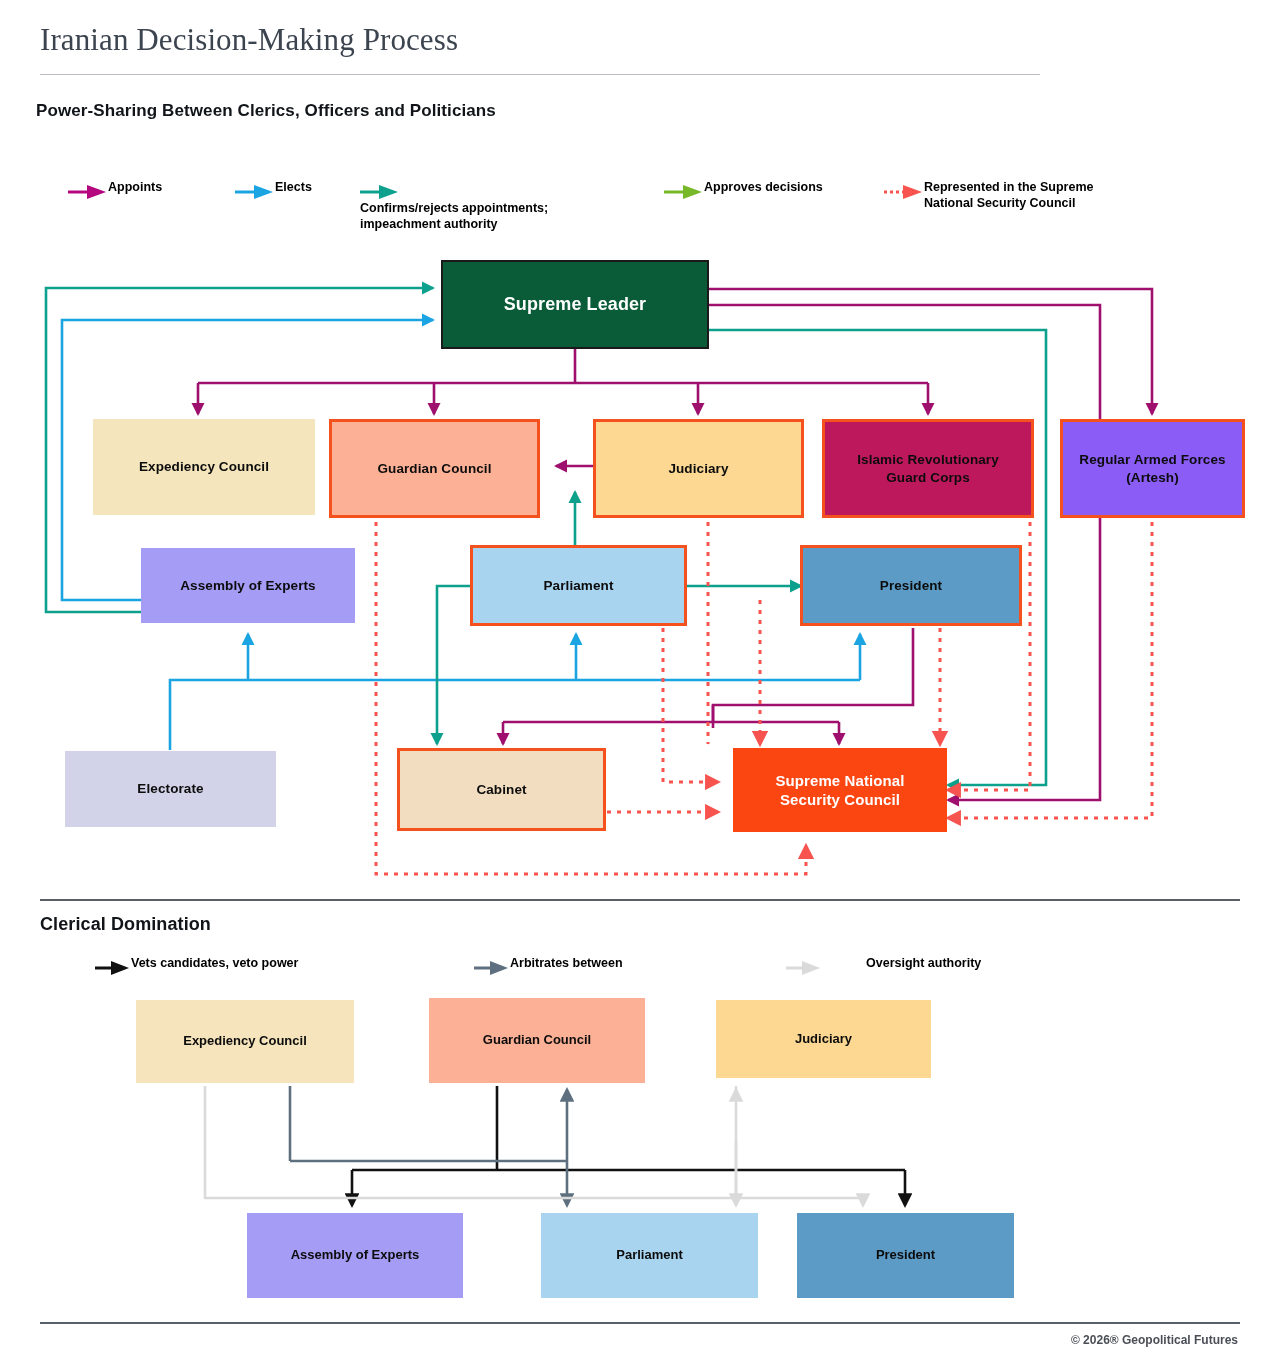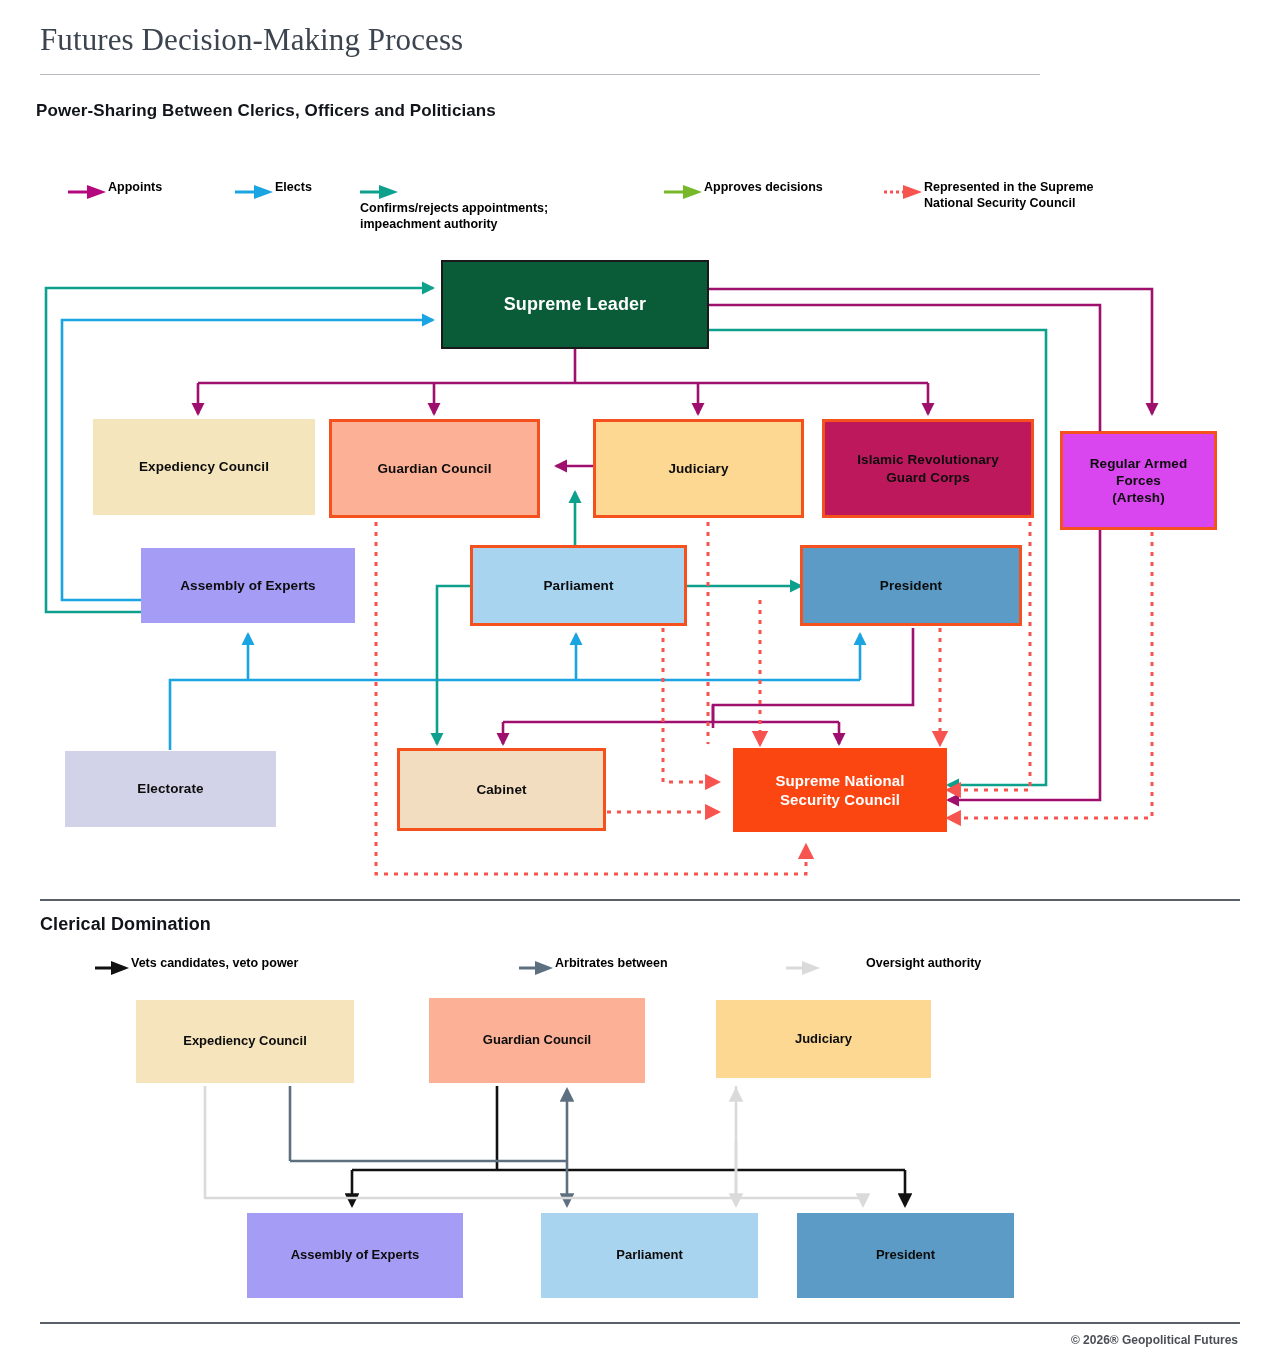--- a/index.html
+++ b/index.html
@@ -61,21 +61,21 @@
   .node,.node2{z-index:2;}
 
   #footer{
     position:absolute;right:42px;top:1333px;
     font-size:12px;font-weight:bold;color:#4a4f57;white-space:nowrap;
   }
 </style>
 </head>
 <body>
 
-<div id="page-title">Futures Decision-Making Process</div>
+<div id="page-title">Iranian Decision-Making Process</div>
 <div class="hrule" id="rule-top"></div>
 <div class="section-head" id="head-power">Power-Sharing Between Clerics, Officers and Politicians</div>
 
 <div class="legend-item" id="leg0" style="left:68px;top:182px;">
   <span class="leg-arrow">
     <svg width="40" height="14">
         <line x1="0" y1="7" x2="22" y2="7" stroke="#b5077e" stroke-width="3"></line>
         <polygon points="19,0 38,7 19,14" fill="#b5077e"></polygon>
       </svg>
   </span>
@@ -200,21 +200,21 @@
 
 <div class="node" style="left:93px;top:419px;width:222px;height:96px;background:#f4e5bd;">Expediency Council</div>
 
 <div class="node bordered" style="left:329px;top:419px;width:211px;height:99px;background:#fcb095;">Guardian Council</div>
 
 <div class="node bordered" style="left:593px;top:419px;width:211px;height:99px;background:#fcd893;">Judiciary</div>
 
 <div class="node bordered" style="left:822px;top:419px;width:212px;height:99px;background:#be185d;white-space:pre-line;">Islamic Revolutionary
 Guard Corps</div>
 
-<div class="node bordered" style="left:1060px;top:431px;width:157px;height:99px;background:#d946ef;white-space:pre-line;">Regular Armed Forces
+<div class="node bordered" style="left:1060px;top:419px;width:185px;height:99px;background:#8b5cf6;white-space:pre-line;">Regular Armed Forces
 (Artesh)</div>
 
 <div class="node" style="left:141px;top:548px;width:214px;height:75px;background:#a49cf5;">Assembly of Experts</div>
 
 <div class="node bordered" style="left:470px;top:545px;width:217px;height:81px;background:#a8d4f0;">Parliament</div>
 
 <div class="node bordered" style="left:800px;top:545px;width:222px;height:81px;background:#5c9bc6;">President</div>
 
 <div class="node" style="left:65px;top:751px;width:211px;height:76px;background:#d2d3e8;">Electorate</div>
 
@@ -228,21 +228,21 @@
 
 <div class="legend-item" style="left:95px;top:958px;">
   <span class="leg-arrow">
     <svg width="36" height="14">
         <line x1="0" y1="7" x2="19" y2="7" stroke="#111111" stroke-width="3"></line>
         <polygon points="16,0 34,7 16,14" fill="#111111"></polygon>
       </svg>
   </span>
   <span class="lbl">Vets candidates, veto power</span>
 </div>
-<div class="legend-item" style="left:519px;top:958px;">
+<div class="legend-item" style="left:474px;top:958px;">
   <span class="leg-arrow">
     <svg width="36" height="14">
         <line x1="0" y1="7" x2="19" y2="7" stroke="#5e7080" stroke-width="3"></line>
         <polygon points="16,0 34,7 16,14" fill="#5e7080"></polygon>
       </svg>
   </span>
   <span class="lbl">Arbitrates between</span>
 </div>
 <div class="legend-item" style="left:786px;top:958px;gap:44px;">
   <span class="leg-arrow">

